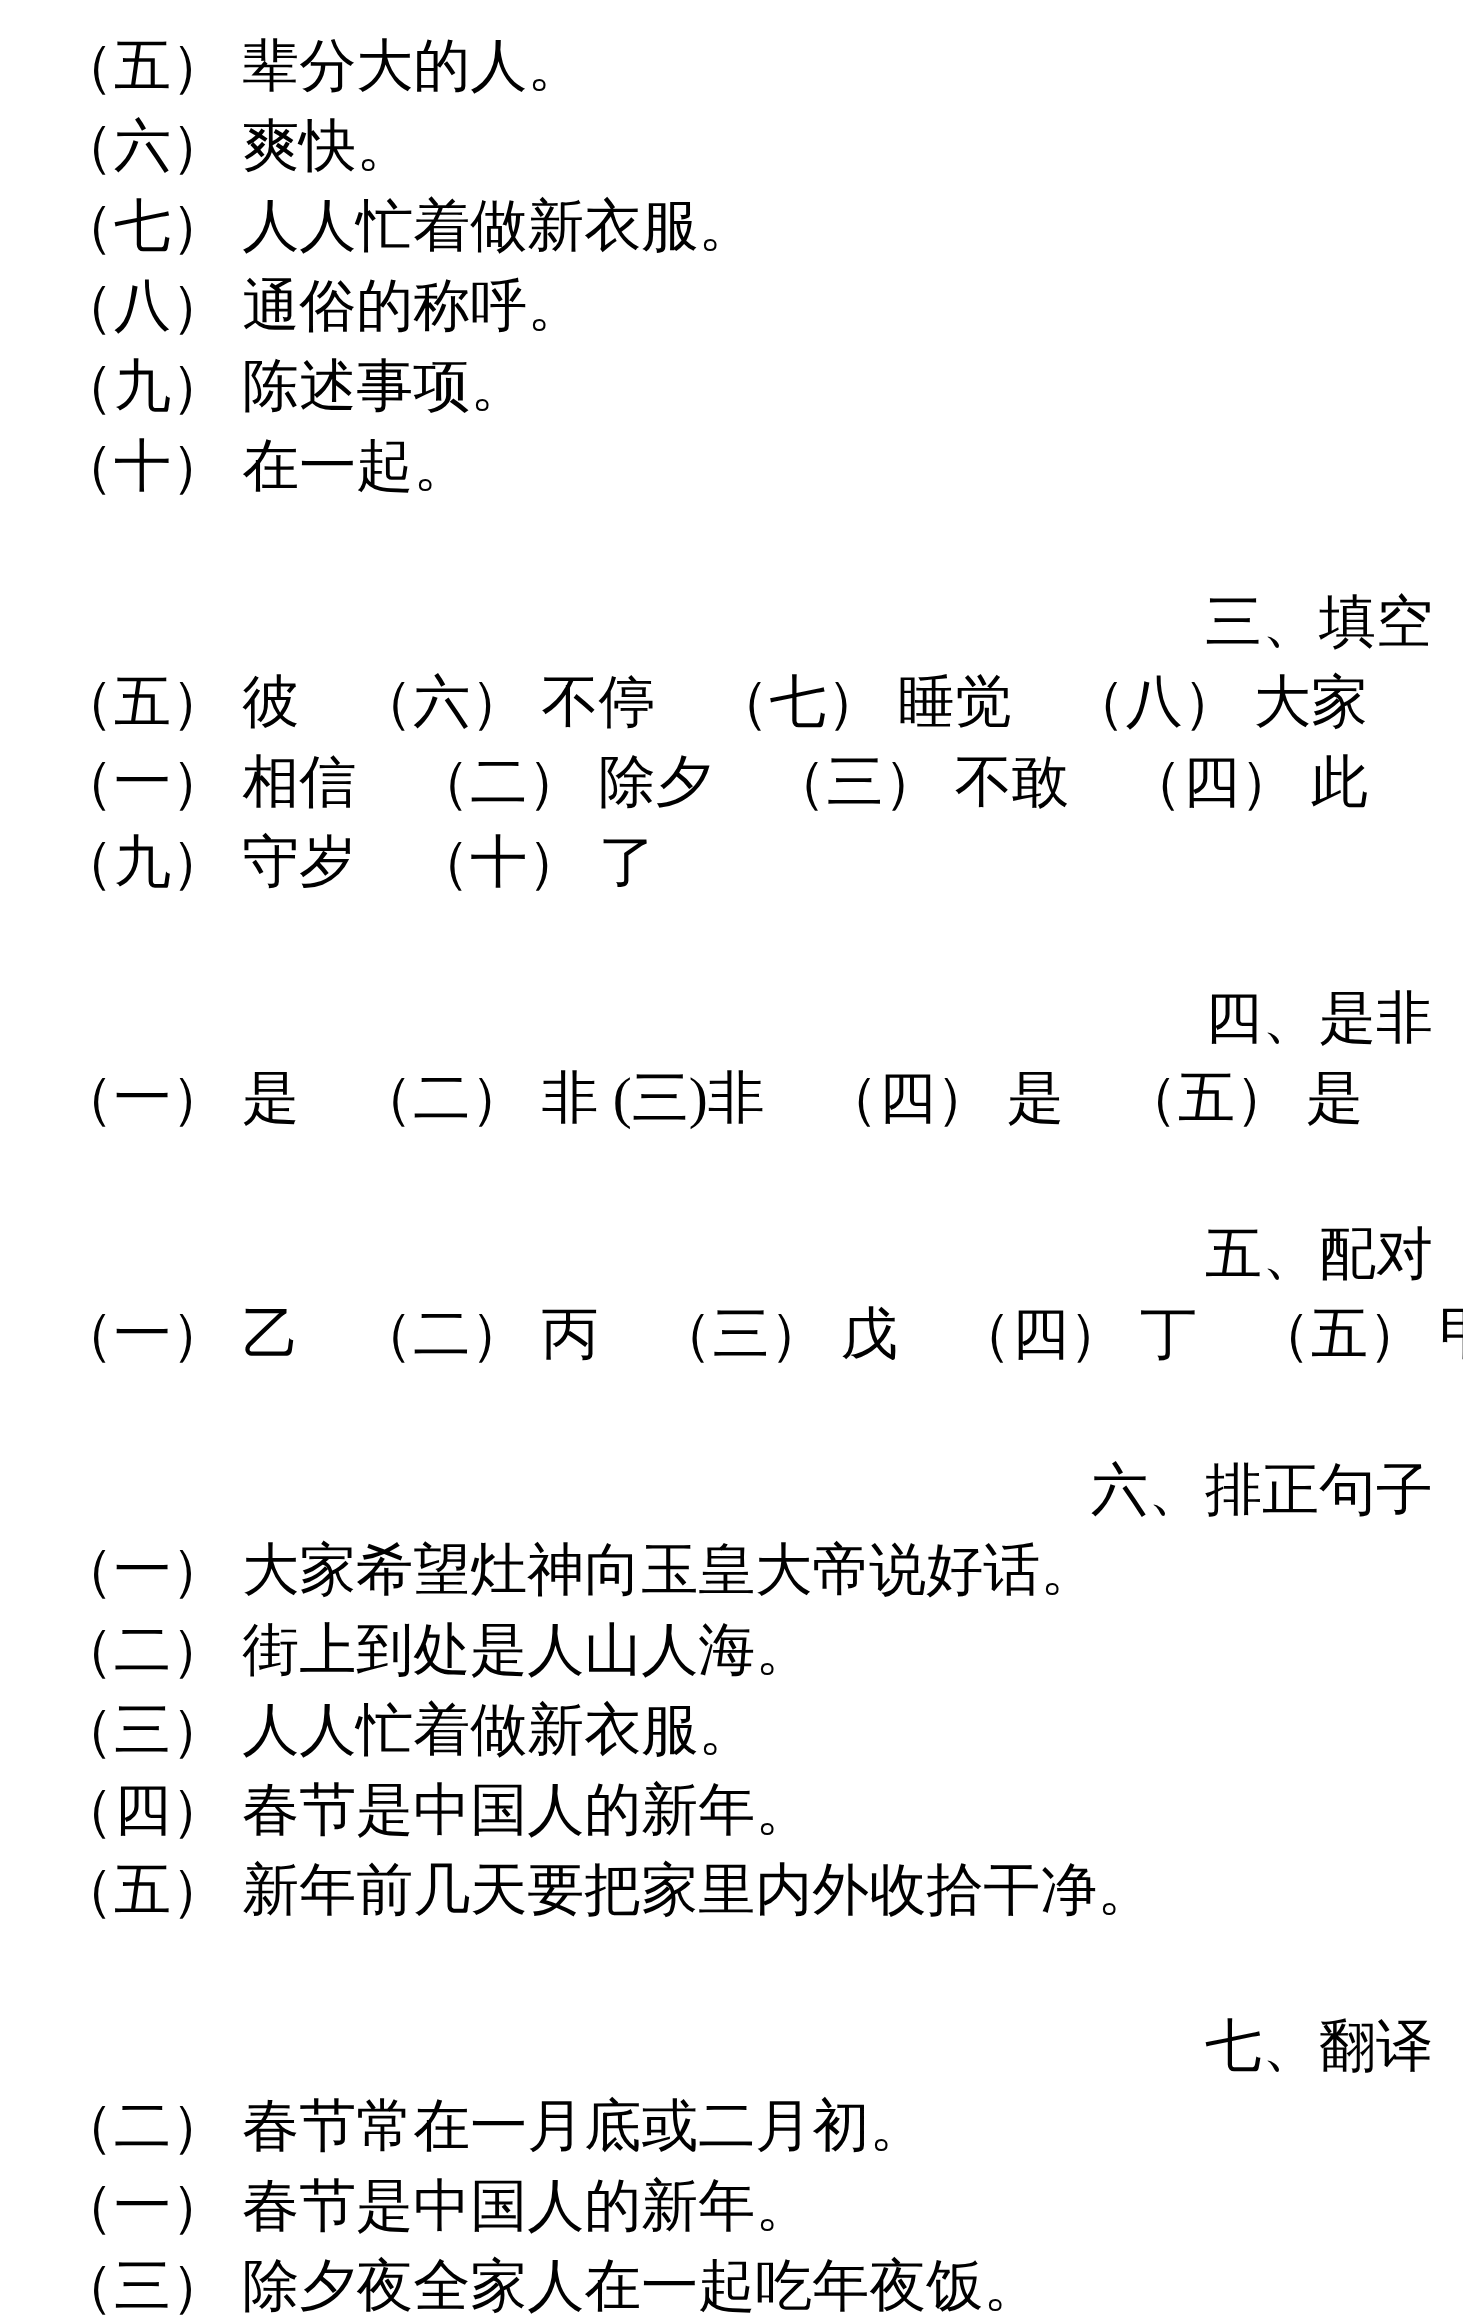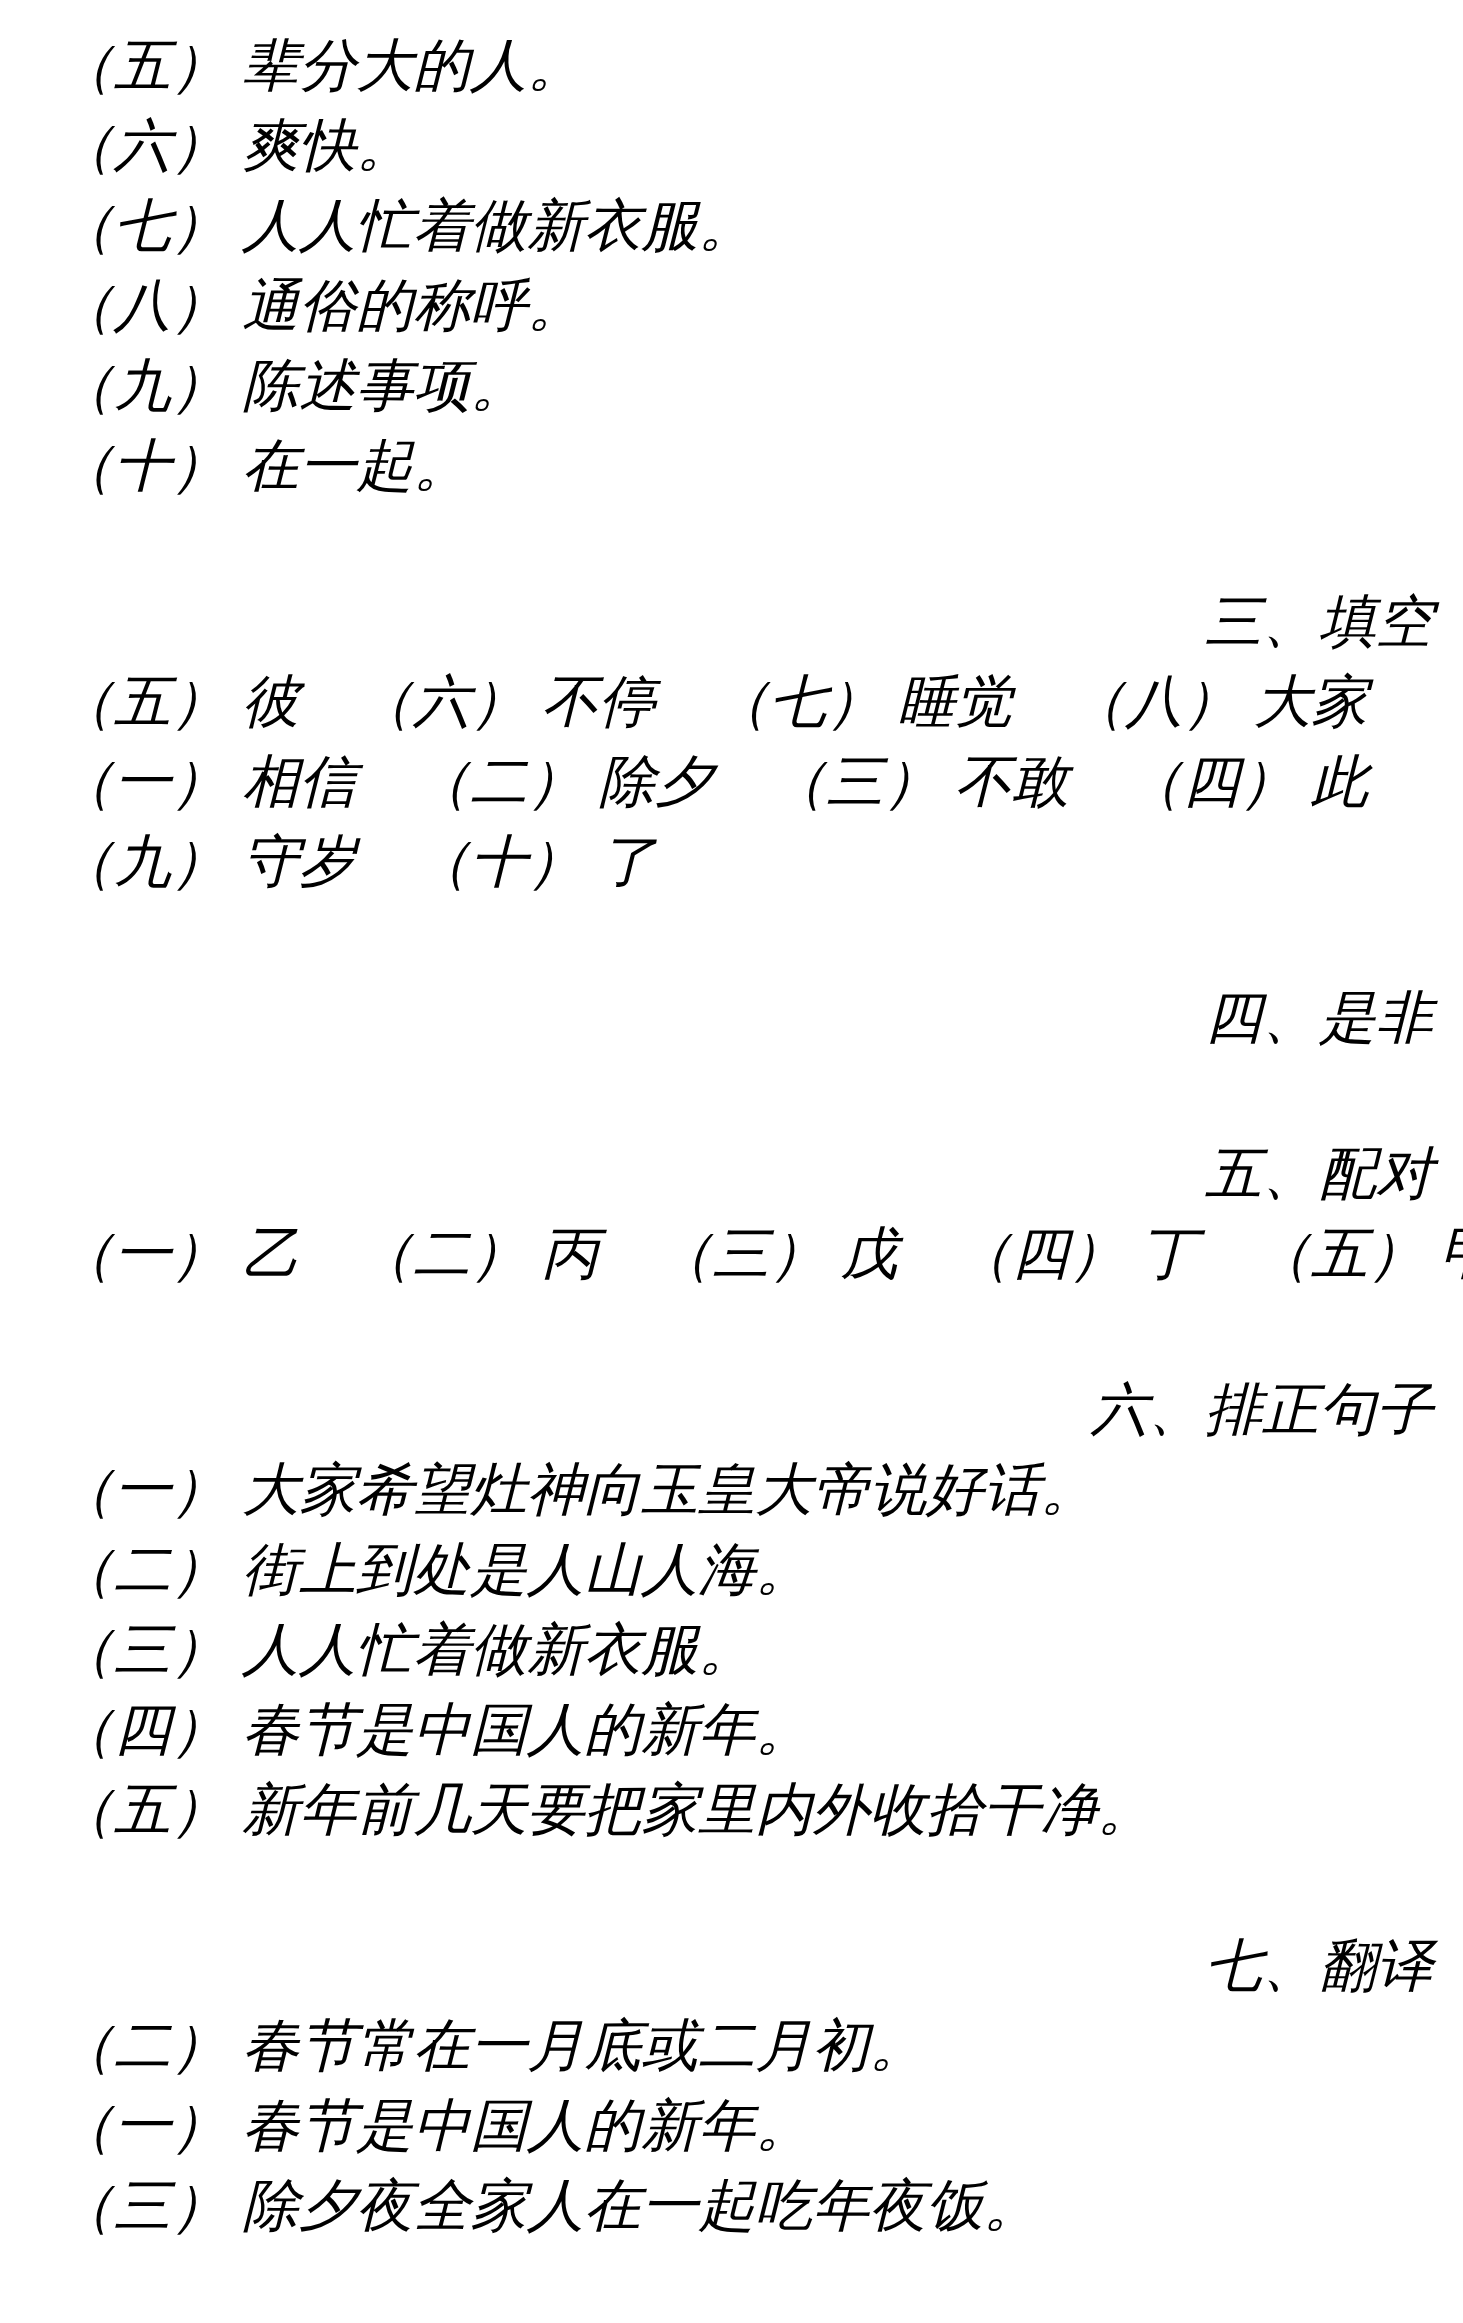--- a/index.html
+++ b/index.html
@@ -18,21 +18,20 @@
     box-sizing: border-box;
     padding: 26px 30px 0 0;
     font-family: "Liberation Serif", "DejaVu Serif", serif;
     font-size: 57px;
     line-height: 80px;
     color: #000000;
     font-weight: normal;
   }
   .section {
     margin: 0 0 76px 0;
-    font-style: italic;
   }
   .section:last-child {
     margin-bottom: 0;
   }
   .section-heading {
     padding-left: 45px;
     white-space: pre;
     text-align: right;
   }
   .answer-line {
@@ -54,20 +53,21 @@
         <div class="answer-line">（十） 在一起。</div>
       </section>
       <section class="section">
         <div class="section-heading">三、填空</div>
         <div class="answer-line">（五） 彼　（六） 不停　（七） 睡觉　（八） 大家</div>
         <div class="answer-line">（一） 相信　（二） 除夕　（三） 不敢　（四） 此</div>
         <div class="answer-line">（九） 守岁　（十） 了</div>
       </section>
       <section class="section">
         <div class="section-heading">四、是非</div>
+        <div class="answer-line">（一） 是　（二） 非 (三)非　（四） 是　（五） 是</div>
       </section>
       <section class="section">
         <div class="section-heading">五、配对</div>
         <div class="answer-line">（一） 乙　（二） 丙　（三） 戊　（四） 丁　（五） 甲</div>
       </section>
       <section class="section">
         <div class="section-heading">六、排正句子</div>
         <div class="answer-line">（一） 大家希望灶神向玉皇大帝说好话。</div>
         <div class="answer-line">（二） 街上到处是人山人海。</div>
         <div class="answer-line">（三） 人人忙着做新衣服。</div>

